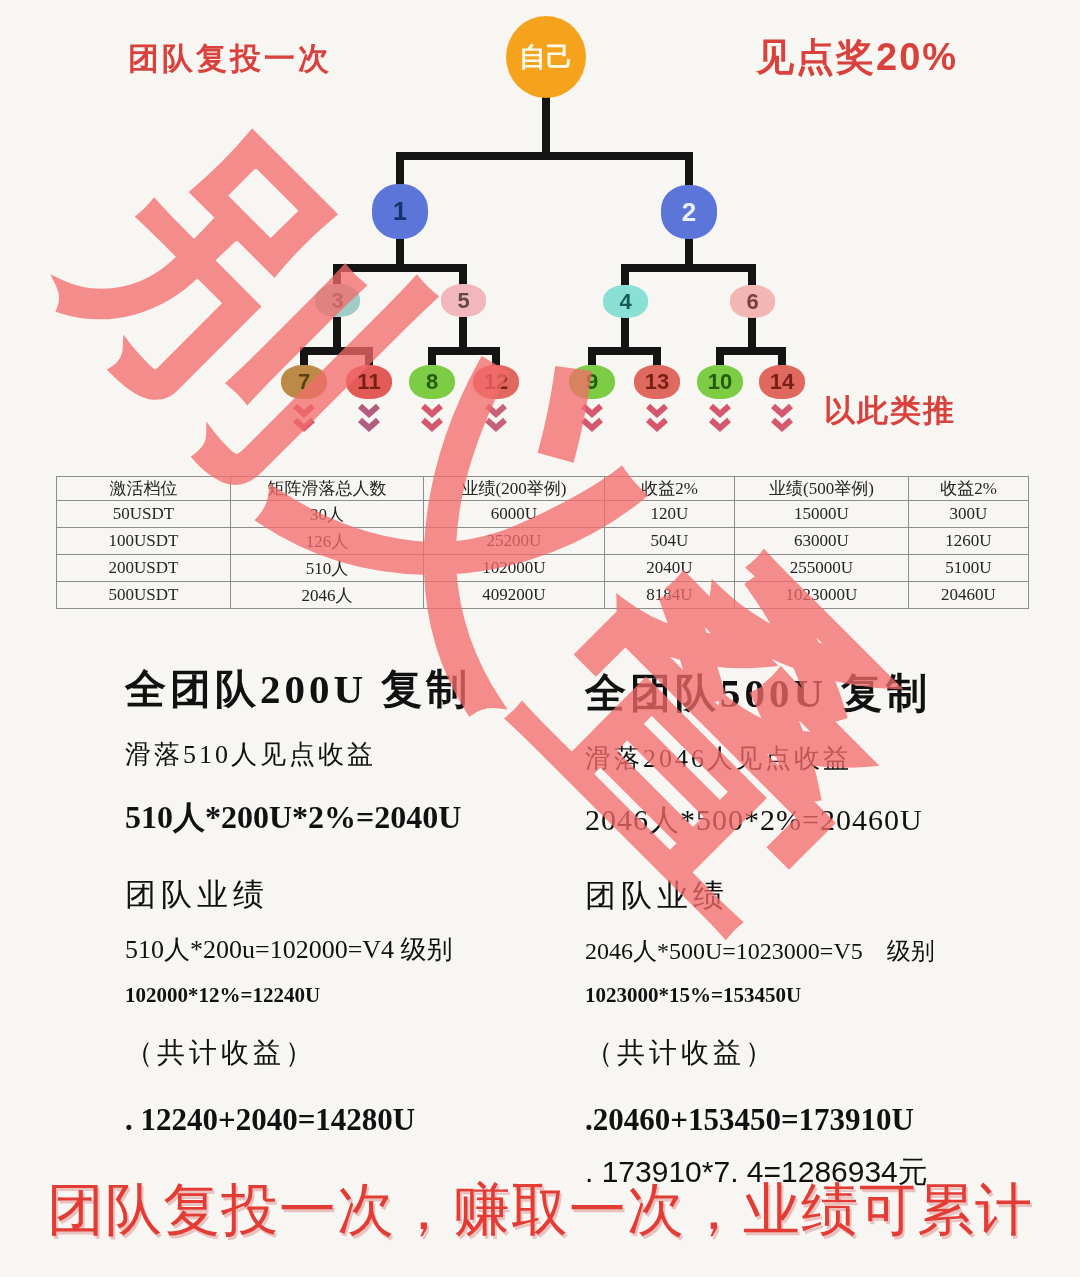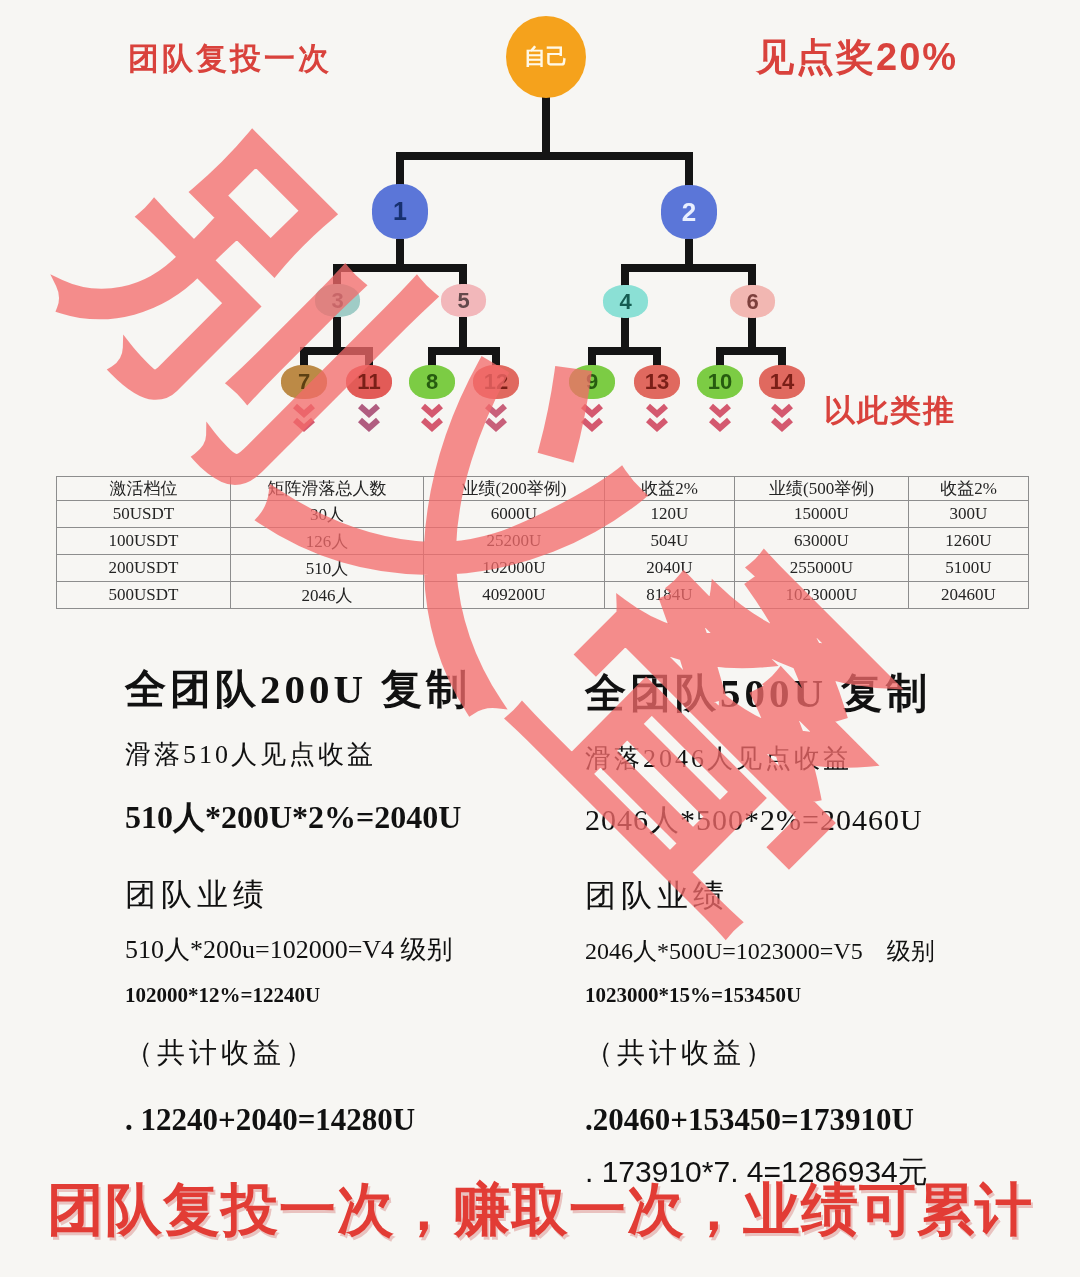--- a/index.html
+++ b/index.html
@@ -7,21 +7,21 @@
   .canvas{position:relative;width:1080px;height:1277px;margin:0 auto;background:#f7f6f3;overflow:hidden;}
 
   
   .h-left{position:absolute;left:128px;top:38px;font-size:31px;font-weight:700;color:#d9423c;letter-spacing:3px;}
   .h-right{position:absolute;left:756px;top:32px;font-size:38px;font-weight:700;color:#d9423c;letter-spacing:2px;}
   .more{position:absolute;left:824px;top:390px;font-size:31px;font-weight:700;color:#d9423c;letter-spacing:2px;}
 
   
   .lines{position:absolute;left:0;top:0;pointer-events:none;}
   .node{position:absolute;display:flex;align-items:center;justify-content:center;border-radius:46%;font-weight:700;}
-  .n-root{left:506px;top:16px;width:80px;height:82px;background:#f5a21c;color:#fff9e8;font-size:22px;border-radius:50%;}
+  .n-root{left:506px;top:16px;width:80px;height:82px;background:#f5a21c;color:#fff9e8;font-size:27px;border-radius:50%;}
   .n1{left:372px;top:184px;width:56px;height:55px;background:#5b76d8;color:#17306f;font-size:25px;}
   .n2{left:661px;top:185px;width:56px;height:54px;background:#5b76d8;color:#e9efff;font-size:26px;}
   .lvl3{width:45px;height:33px;font-size:22px;}
   .n3{left:315px;top:284px;background:#9fccc6;color:#3e5a62;}
   .n5{left:441px;top:284px;background:#f2b7ba;color:#63494b;}
   .n4{left:603px;top:285px;background:#8be0d5;color:#155c52;}
   .n6{left:730px;top:285px;background:#f2b7b2;color:#7c3f3c;}
   .lvl4{width:46px;height:34px;top:365px;font-size:22px;}
   .green{background:#7ccc44;color:#275c10;}
   .redc{background:#e0695f;color:#7a1f17;}
@@ -51,21 +51,21 @@
   .t3{font-size:31px;margin-top:34px;letter-spacing:5px;}
   .t4{font-size:26px;margin-top:16px;}
   .t4r{font-size:24px;margin-top:18px;}
   .t5{font-size:21px;font-weight:700;margin-top:16px;}
   .t6{font-size:28px;margin-top:26px;letter-spacing:4px;}
   .t7{font-size:31px;font-weight:700;margin-top:30px;}
   .t8{font-size:30px;margin-top:14px;font-family:"Liberation Sans",sans-serif;}
 
   
   .footer{position:absolute;left:0;top:1172px;width:1080px;text-align:center;
-          font-size:57px;font-weight:700;color:#e23c35;letter-spacing:1px;
+          font-size:57px;font-weight:400;color:#e23c35;letter-spacing:1px;
           text-shadow:2px 3px 0 rgba(190,40,35,.25);}
 
   
   .wm{position:absolute;font-weight:900;color:rgba(243,107,107,0.76);
       transform:rotate(45deg);pointer-events:none;line-height:1;z-index:9;
       font-family:"Liberation Sans",sans-serif;}
   .wm1{left:96px;top:150px;font-size:300px;}
   .wm2{left:318px;top:340px;font-size:330px;}
   .wm3{left:556px;top:560px;font-size:330px;}
 </style>

